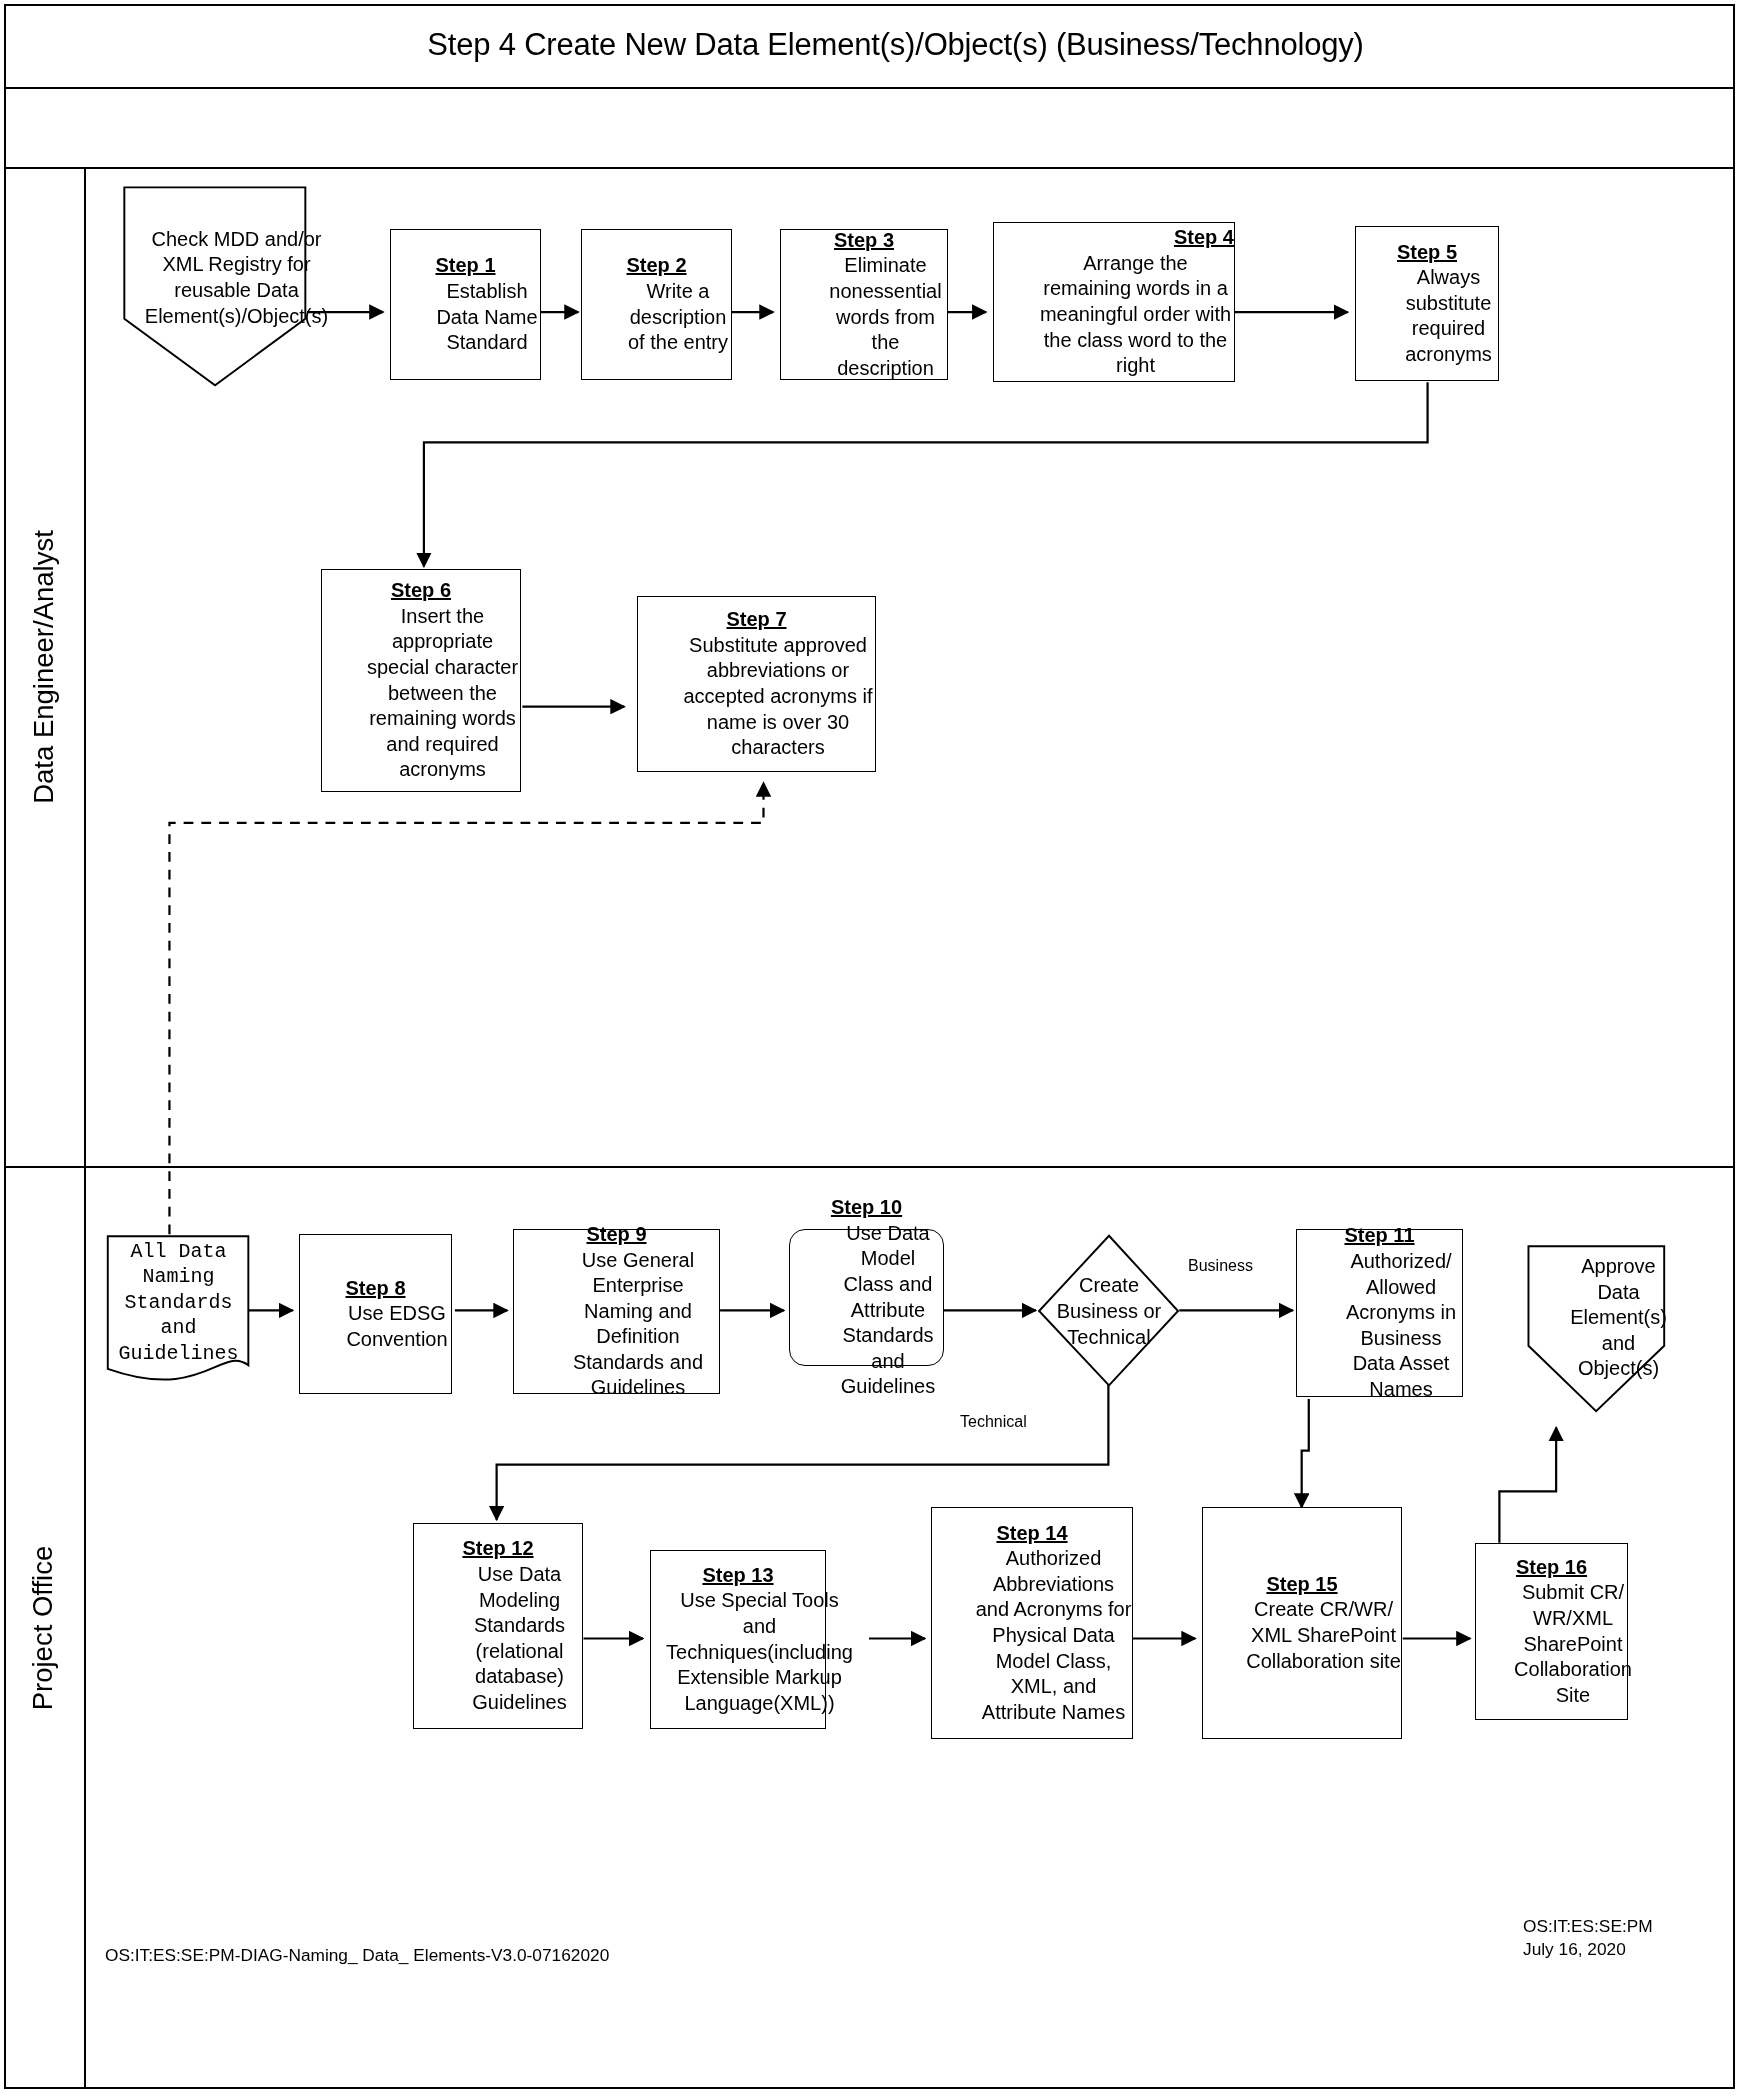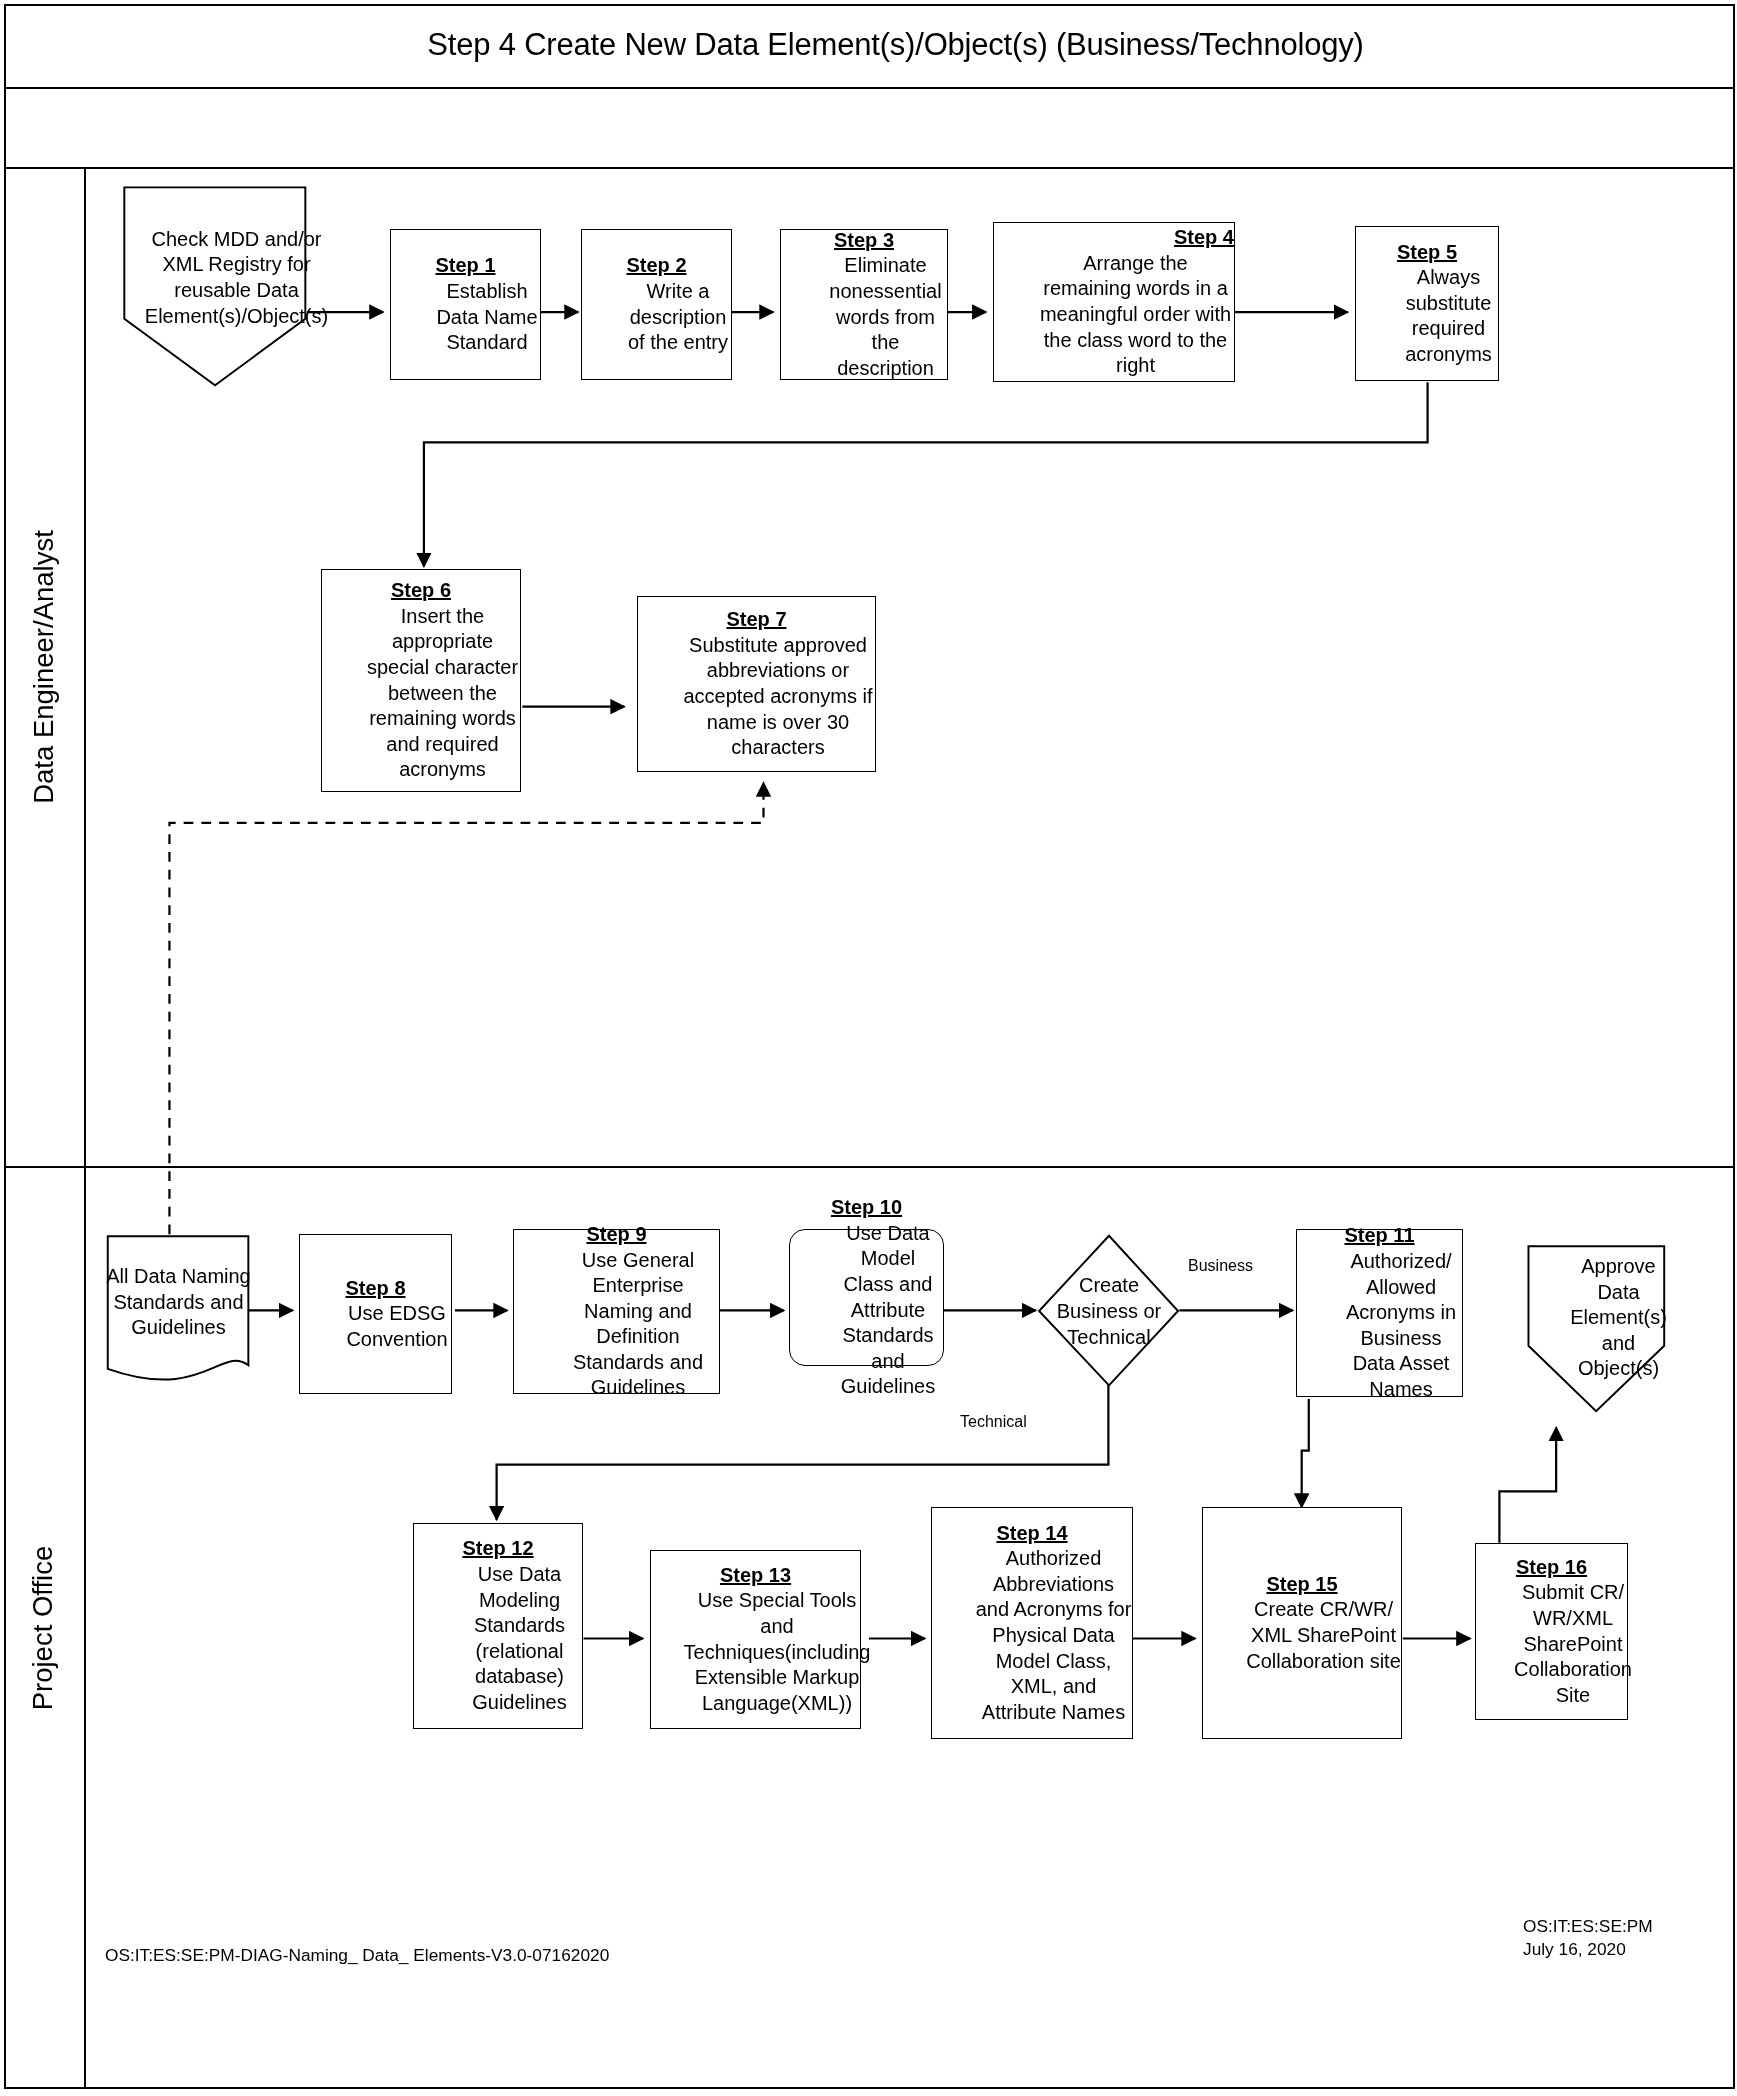--- a/index.html
+++ b/index.html
@@ -135,20 +135,21 @@
   .node.document {
     background: transparent;
   }
   .doc-svg { position: absolute; left: 0; top: 0; }
   .doc-text {
     position: relative;
     z-index: 2;
     text-align: center;
     font-size: 20px;
     line-height: 1.28;
+    font-family: Liberation Mono, monospace;
   }
   
   #connectors {
     position: absolute;
     left: 0; top: 0;
     width: 1738px; height: 2096px;
     pointer-events: none;
   }
   
   .edge-label {
@@ -322,21 +323,21 @@
   </svg>
   <div class="node" style="left:1527px; top:1245px; width:140px; height:146px; z-index:3;">
     <span class="body-text">Approve Data Element(s) and Object(s)</span>
   </div>
 
   <div class="node process" style="left:413px; top:1523px; width:170px; height:206px;">
     <span class="step-label">Step 12</span>
     <span class="body-text">Use Data Modeling Standards (relational database) Guidelines</span>
   </div>
 
-  <div class="node process" style="left:650px; top:1550px; width:211px; height:179px;">
+  <div class="node process" style="left:650px; top:1550px; width:176px; height:179px;">
     <span class="step-label">Step 13</span>
     <span class="body-text">Use Special Tools and Techniques(including Extensible Markup Language(XML))</span>
   </div>
 
   <div class="node process" style="left:931px; top:1507px; width:202px; height:232px;">
     <span class="step-label">Step 14</span>
     <span class="body-text">Authorized Abbreviations and Acronyms for Physical Data Model Class, XML, and Attribute Names</span>
   </div>
 
   <div class="node process" style="left:1202px; top:1507px; width:200px; height:232px;">

